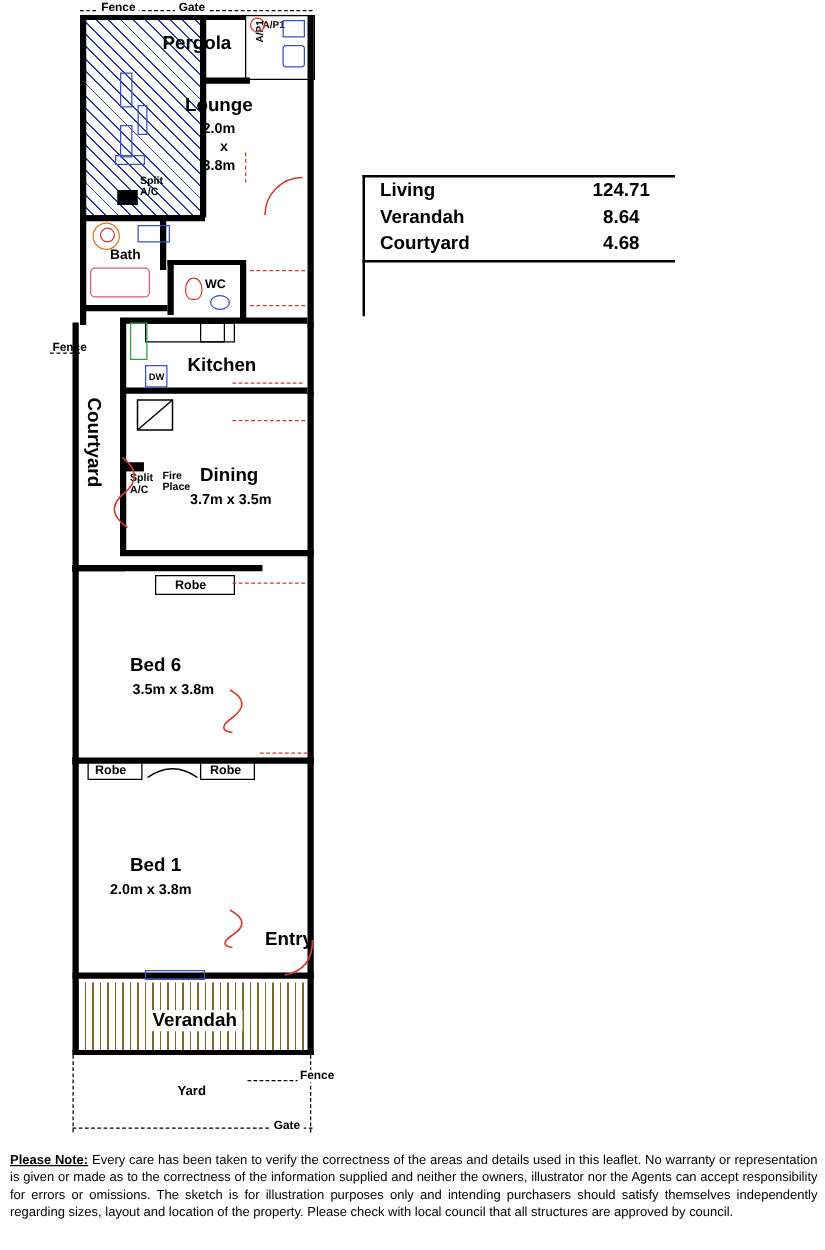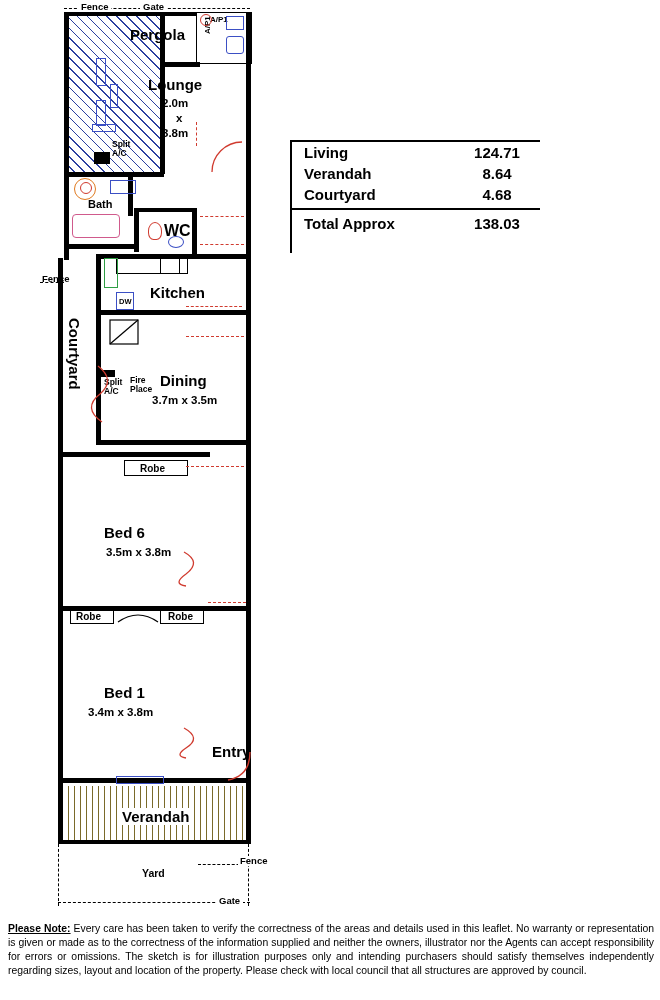--- a/index.html
+++ b/index.html
@@ -113,21 +113,21 @@
   <div class="tiny tiny-b" style="left:88px;top:198px;font-size:11px;">Bath</div>
 
   <div class="fix fx-pink" style="left:72px;top:214px;width:48px;height:24px;border-radius:4px;"></div>
   <div class="fix fx-blue" style="left:110px;top:180px;width:26px;height:14px;"></div>
   <div class="fix fx-orange" style="left:74px;top:178px;width:22px;height:22px;border-radius:50%;"></div>
   <div class="fix fx-red" style="left:80px;top:182px;width:12px;height:12px;border-radius:50%;"></div>
 
   <div class="wall" style="left:134px;top:208px;width:5px;height:44px;"></div>
   <div class="wall" style="left:134px;top:208px;width:62px;height:4px;"></div>
   <div class="wall" style="left:192px;top:208px;width:5px;height:48px;"></div>
-  <div class="tiny tiny-b" style="left:164px;top:222px;font-size:16px;">WC</div>
+  <div class="tiny tiny-b" style="left:164px;top:222px;font-size:10px;">WC</div>
   <div class="fix fx-red" style="left:148px;top:222px;width:14px;height:18px;border-radius:50% 50% 40% 40%;"></div>
   <div class="fix fx-blue" style="left:168px;top:236px;width:16px;height:12px;border-radius:50%;"></div>
 
   <div class="dashred" style="left:200px;top:216px;width:44px;"></div>
   <div class="dashred" style="left:200px;top:244px;width:44px;"></div>
 
   <div class="wall" style="left:100px;top:254px;width:146px;height:5px;"></div>
   <div class="wall" style="left:96px;top:254px;width:5px;height:60px;"></div>
   <div class="wall" style="left:246px;top:258px;width:5px;height:58px;"></div>
   <div class="wall" style="left:96px;top:310px;width:150px;height:5px;"></div>
@@ -195,21 +195,21 @@
 
   <div class="fix fx-black" style="left:70px;top:608px;width:44px;height:16px;"></div>
   <div class="tiny tiny-b" style="left:76px;top:611px;font-size:10px;">Robe</div>
   <div class="fix fx-black" style="left:160px;top:608px;width:44px;height:16px;"></div>
   <div class="tiny tiny-b" style="left:168px;top:611px;font-size:10px;">Robe</div>
   <svg class="abs" style="left:118px;top:608px;" width="40" height="16">
       <path d="M0 14 q20 -14 40 0" fill="none" stroke="#000" stroke-width="1.2"></path>
     </svg>
 
   <div class="room-name" style="left:104px;top:684px;">Bed 1</div>
-  <div class="room-dim" style="left:88px;top:706px;">3.4m x 3.8m</div>
+  <div class="room-dim" style="left:88px;top:706px;">2.0m x 3.8m</div>
 
   <div class="tiny tiny-b" style="left:212px;top:744px;font-size:15px;">Entry</div>
   <svg class="abs" style="left:182px;top:728px;" width="26" height="30">
       <path d="M2 0 q18 10 2 20 q-12 8 0 10" fill="none" stroke="#d03b2f" stroke-width="1.3"></path>
     </svg>
   <svg class="abs" style="left:224px;top:748px;" width="30" height="34">
       <path d="M4 32 q22 -4 22 -28" fill="none" stroke="#d03b2f" stroke-width="1.4"></path>
     </svg>
   <div class="fix fx-blue" style="left:116px;top:776px;width:48px;height:8px;"></div>
 
@@ -236,24 +236,20 @@
     </div>
     <div class="at-row">
       <span>Verandah</span>
       <span class="v">8.64</span>
     </div>
     <div class="at-row">
       <span>Courtyard</span>
       <span class="v">4.68</span>
     </div>
     <div class="rowline" style="margin-top:3px;"></div>
-    <div class="at-row" style="padding-top:5px;">
-      <span>Total Approx</span>
-      <span class="v">138.03</span>
-    </div>
   </div>
 
   <div class="note">
     <span class="hdr">Please Note:</span>
     <span>Every care has been taken to verify the correctness of the areas and details used in this  leaflet.  No warranty or  representation is  given or made as to the correctness of the information supplied and  neither the  owners,  illustrator nor the  Agents can  accept  responsibility  for  errors  or  omissions.  The  sketch  is  for illustration  purposes  only and  intending purchasers should satisfy themselves independently regarding  sizes, layout  and  location of the property. Please check  with local council that all structures are approved by council.</span>
   </div>
 
 </div>
 
 </body></html>

